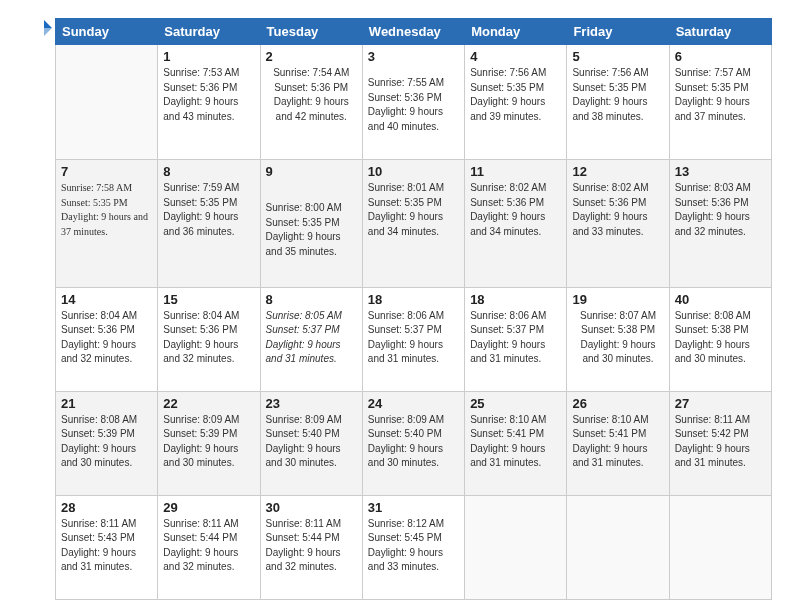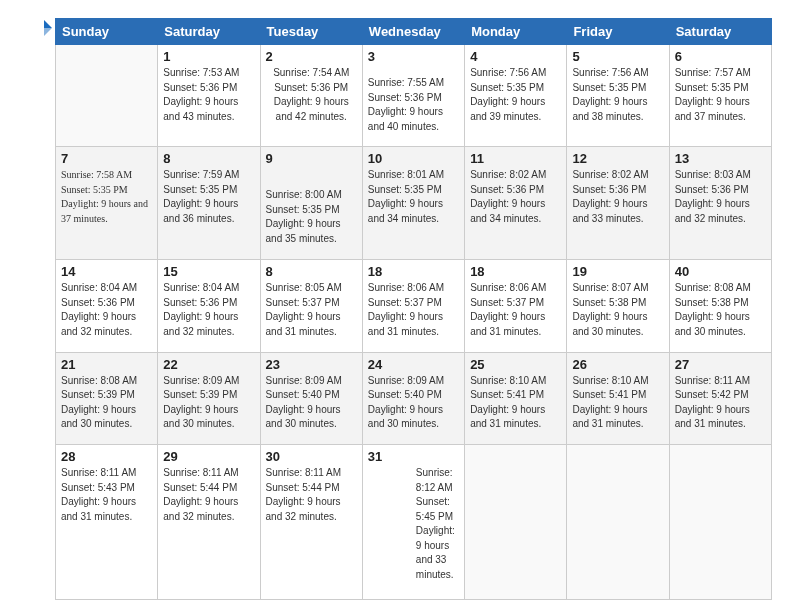--- a/index.html
+++ b/index.html
@@ -220,39 +220,39 @@
 Daylight: 9 hours and 32 minutes.</div>
           </td>
           <td>
             <div class="day-number">15</div>
             <div class="day-info" style="white-space: pre-line;">Sunrise: 8:04 AM
 Sunset: 5:36 PM
 Daylight: 9 hours and 32 minutes.</div>
           </td>
           <td>
             <div class="day-number">8</div>
-            <div class="day-info" style="white-space: pre-line;">Sunrise: 8:05 AM
+            <div class="day-info" style="white-space: pre-line; font-style: italic;">Sunrise: 8:05 AM
 Sunset: 5:37 PM
 Daylight: 9 hours and 31 minutes.</div>
           </td>
           <td>
             <div class="day-number">18</div>
             <div class="day-info" style="white-space: pre-line;">Sunrise: 8:06 AM
 Sunset: 5:37 PM
 Daylight: 9 hours and 31 minutes.</div>
           </td>
           <td>
             <div class="day-number">18</div>
             <div class="day-info" style="white-space: pre-line;">Sunrise: 8:06 AM
 Sunset: 5:37 PM
 Daylight: 9 hours and 31 minutes.</div>
           </td>
           <td>
             <div class="day-number">19</div>
-            <div class="day-info" style="white-space: pre-line;">Sunrise: 8:07 AM
+            <div class="day-info" style="white-space: pre-line; text-align: center;">Sunrise: 8:07 AM
 Sunset: 5:38 PM
 Daylight: 9 hours and 30 minutes.</div>
           </td>
           <td>
             <div class="day-number">40</div>
             <div class="day-info" style="white-space: pre-line;">Sunrise: 8:08 AM
 Sunset: 5:38 PM
 Daylight: 9 hours and 30 minutes.</div>
           </td>
         </tr>
@@ -314,21 +314,21 @@
 Daylight: 9 hours and 32 minutes.</div>
           </td>
           <td>
             <div class="day-number">30</div>
             <div class="day-info" style="white-space: pre-line;">Sunrise: 8:11 AM
 Sunset: 5:44 PM
 Daylight: 9 hours and 32 minutes.</div>
           </td>
           <td>
             <div class="day-number">31</div>
-            <div class="day-info" style="white-space: pre-line; margin-left: 48px;">Sunrise: 8:12 AM
+            <div class="day-info" style="white-space: pre-line;">Sunrise: 8:12 AM
 Sunset: 5:45 PM
 Daylight: 9 hours and 33 minutes.</div>
           </td>
           <td class="empty"></td>
           <td class="empty"></td>
           <td class="empty"></td>
         </tr>
       </tbody>
   </table>
 </div>

